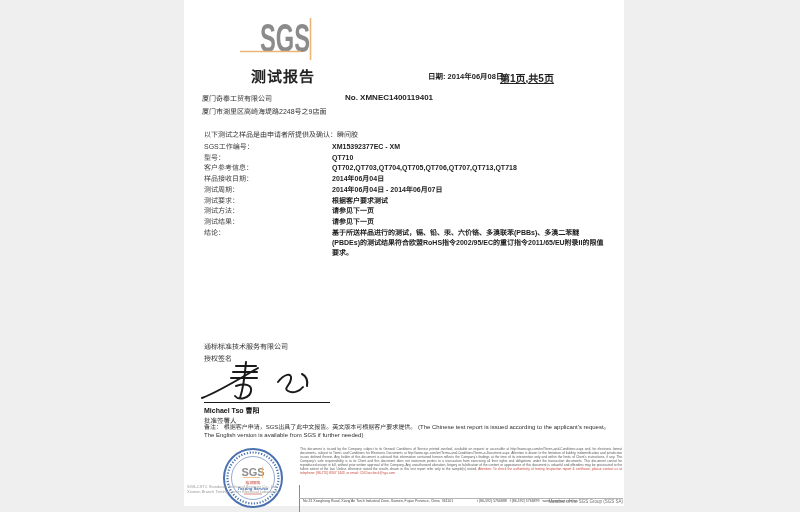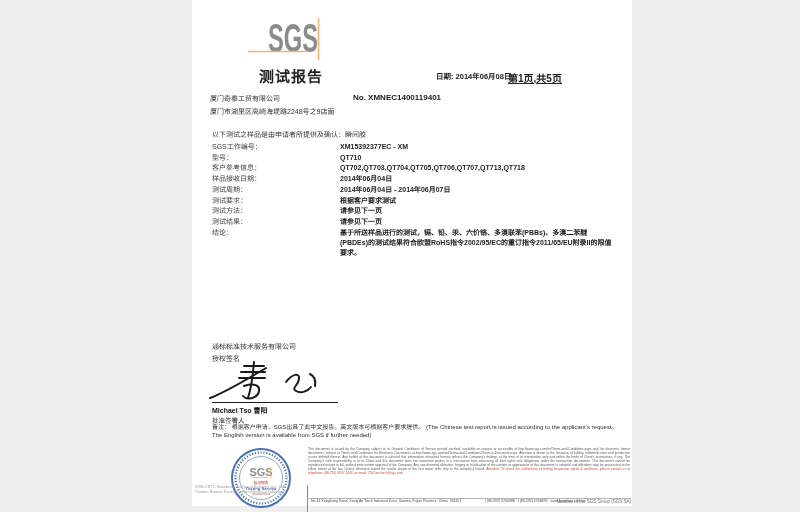--- a/index.html
+++ b/index.html
@@ -3,21 +3,21 @@
 <meta charset="utf-8">
 <style>
   html,body{margin:0;padding:0;}
   body{
     width:800px;height:512px;position:relative;overflow:hidden;
     background:#efeff0;
     font-family:"Liberation Sans","DejaVu Sans",sans-serif;
     color:#2e2e2e;
   }
   .page{
-    position:absolute;left:192px;top:0;width:440px;height:506px;
+    position:absolute;left:184px;top:0;width:440px;height:506px;
     background:#ffffff;
   }
   .abs{position:absolute;}
   
   .logo-svg{position:absolute;left:56px;top:12px;}
   .report-title{left:67px;top:65px;font-size:15px;font-weight:bold;letter-spacing:1px;color:#222;}
   .report-no{left:161px;top:69px;font-size:8px;font-weight:bold;color:#222;margin-top:24px;}
   .report-date{left:244px;top:69.5px;font-size:7.5px;font-weight:bold;color:#222;}
   .page-info{left:316px;top:69.5px;font-size:10px;font-weight:bold;color:#222;text-decoration:underline;}
   .applicant{left:18px;top:92px;font-size:7px;line-height:13px;color:#333;}

